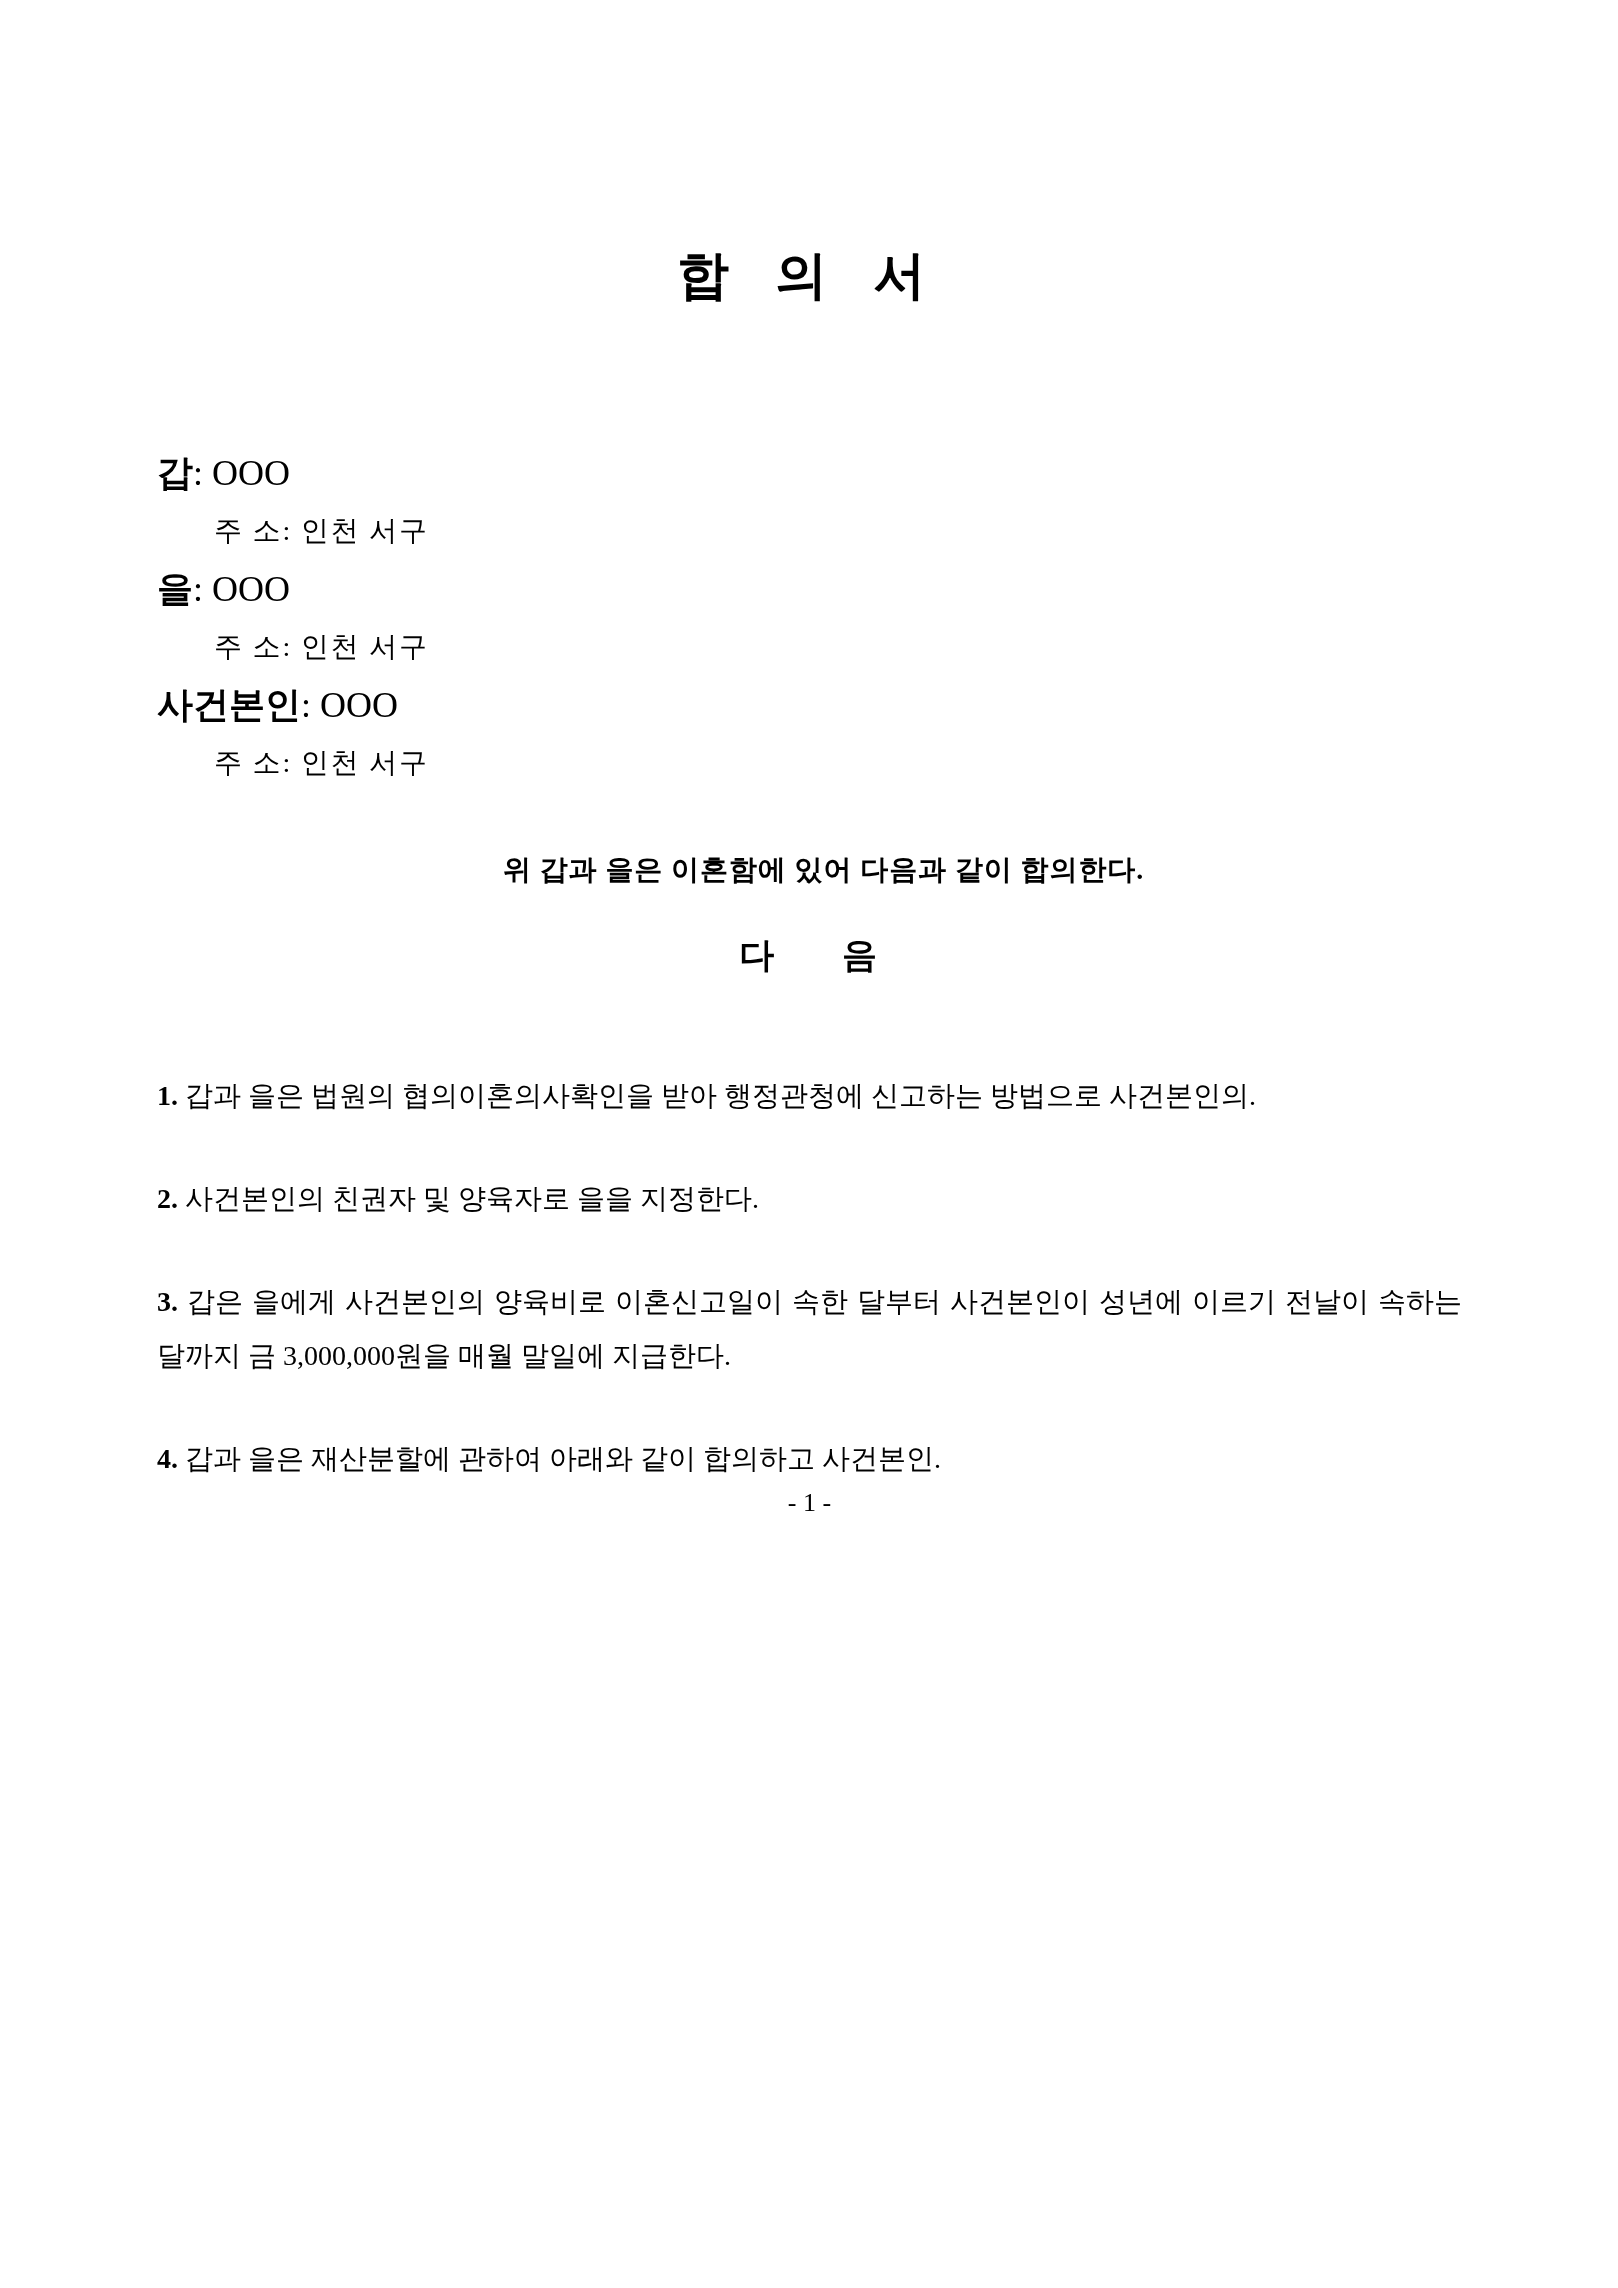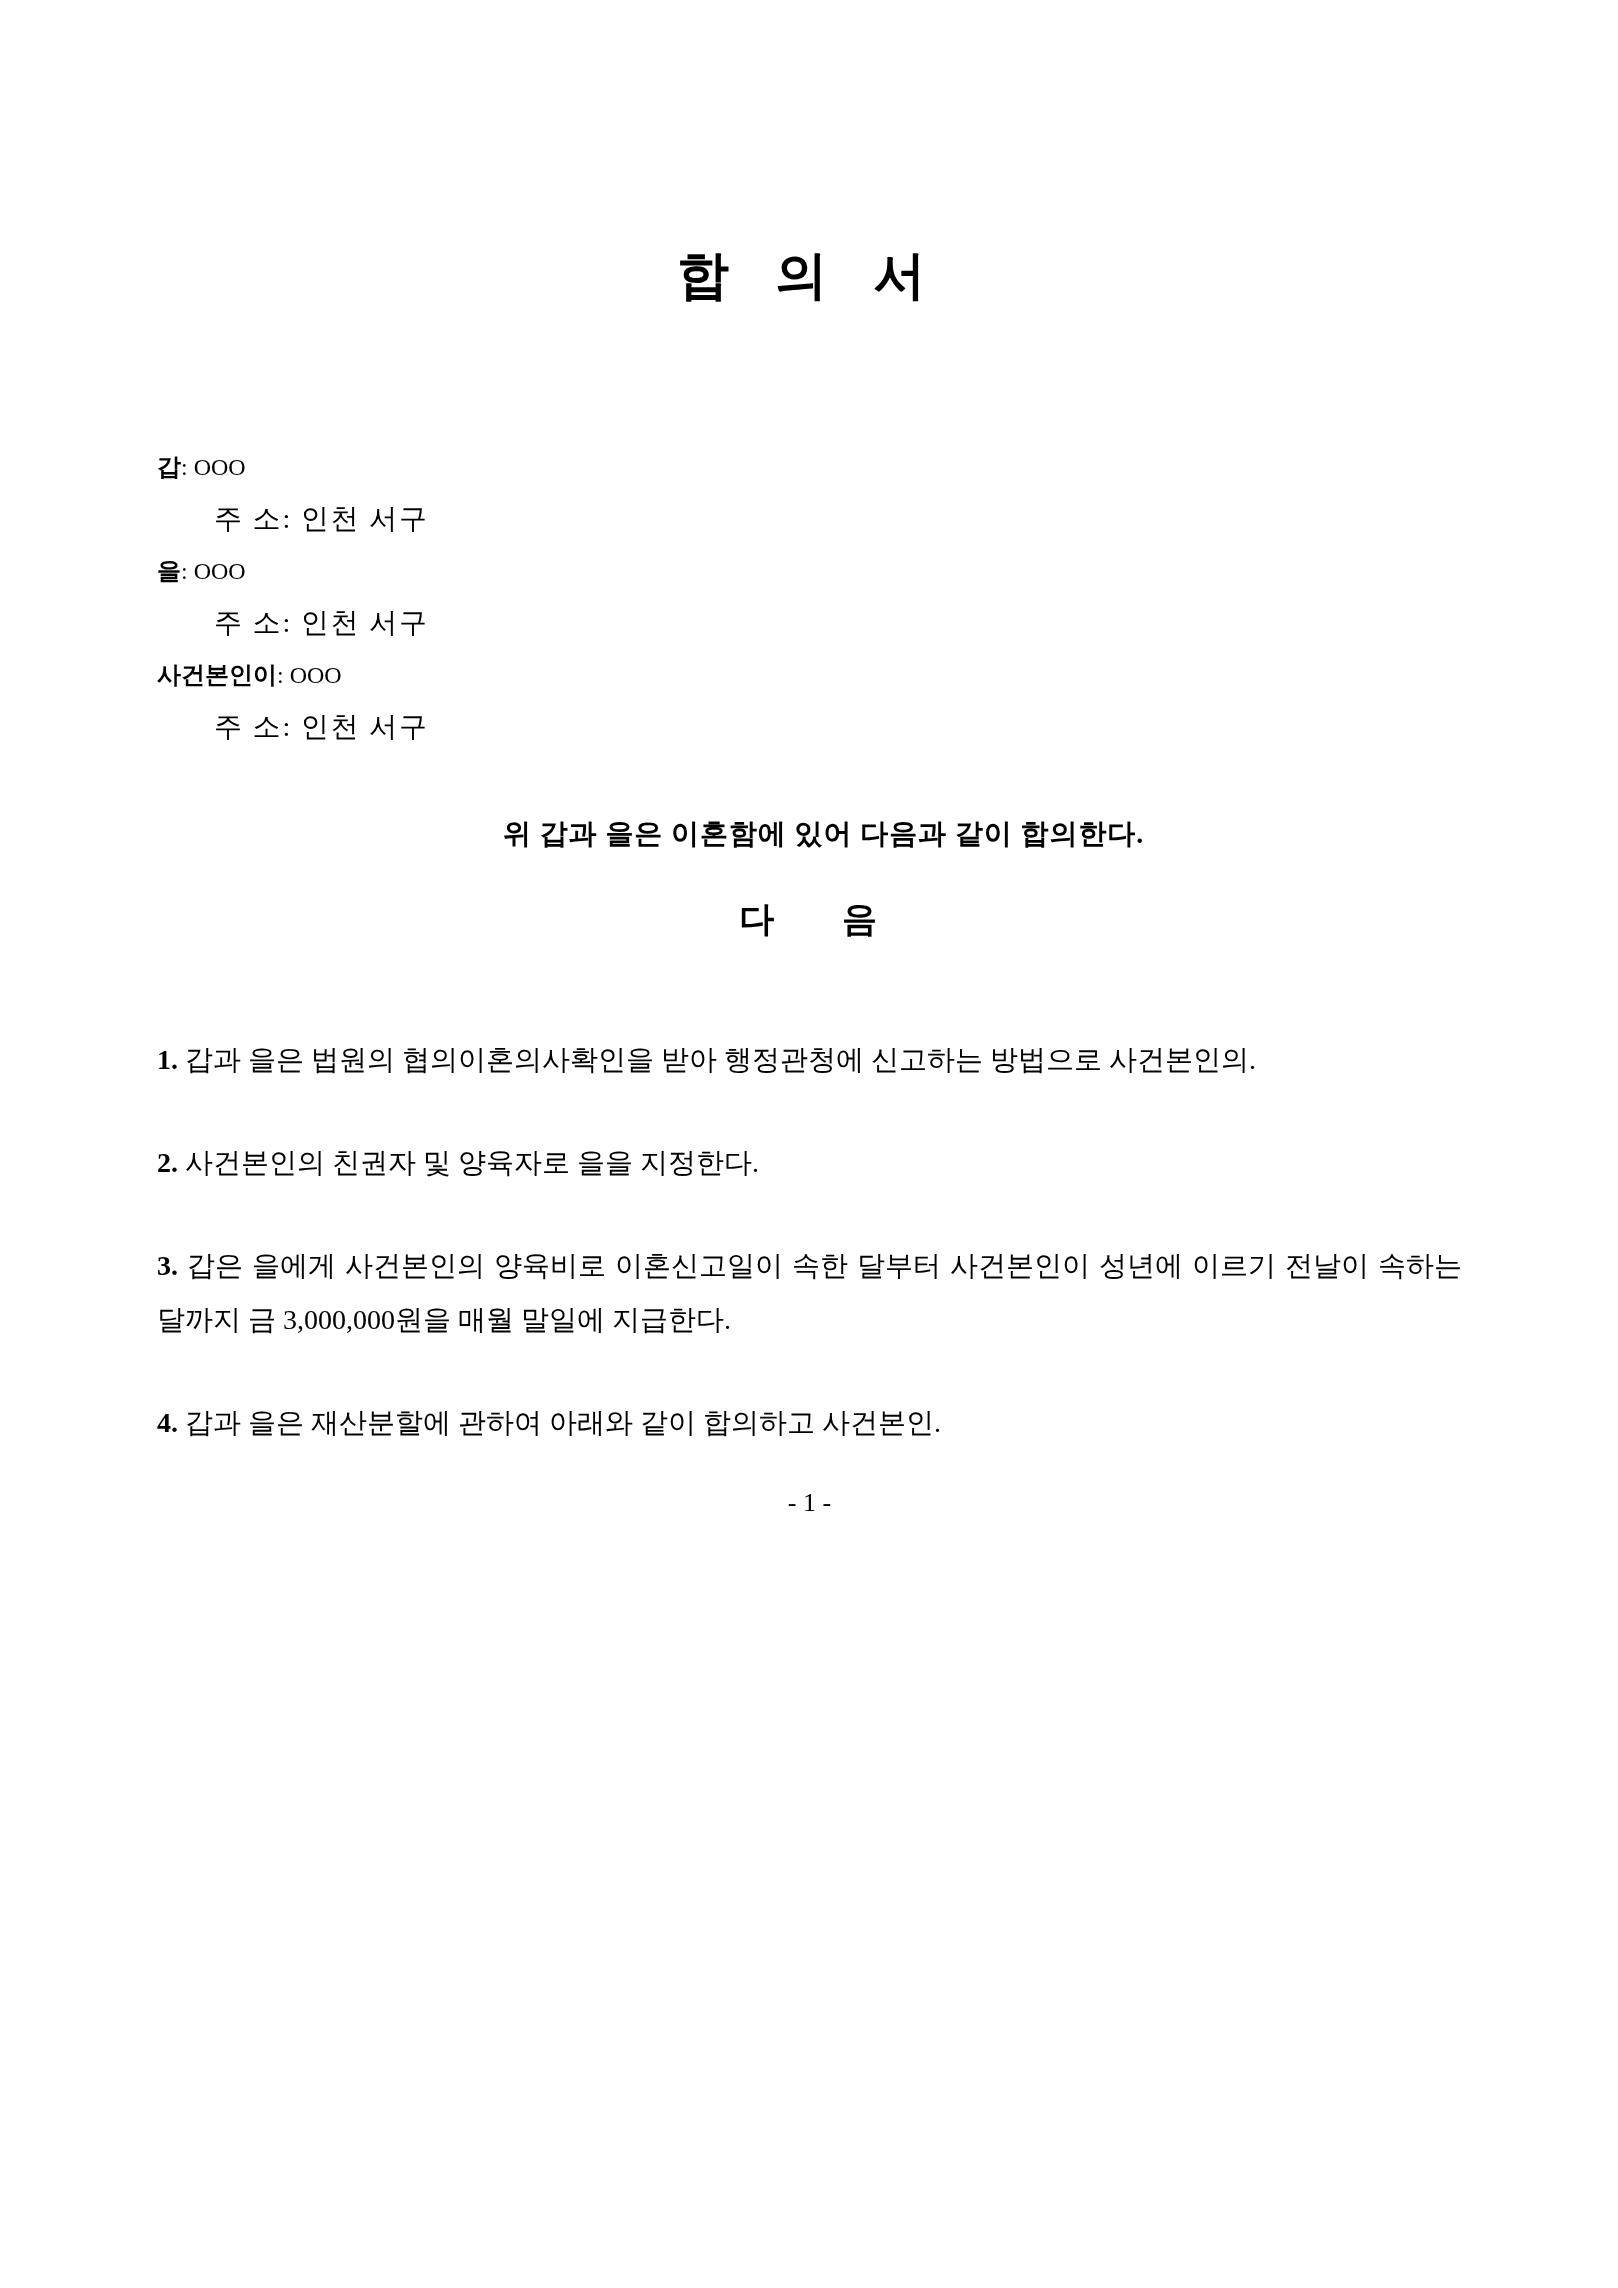--- a/index.html
+++ b/index.html
@@ -31,21 +31,21 @@
     letter-spacing: 16.6px;
     padding-top: 245px;
     line-height: 1.2;
   }
 
   
   .parties {
     margin-top: 148px;
   }
   .party-line {
-    font-size: 24px;
+    font-size: 36px;
     line-height: 1.0;
     margin-bottom: 26px;
     white-space: nowrap;
   }
   .party-label {
     font-weight: bold;
   }
   .party-value {
     font-weight: normal;
   }
@@ -135,21 +135,21 @@
     </div>
 
     <div class="party-line">
       <span class="party-label">을</span><span class="party-value">: </span><span class="party-value">OOO</span>
     </div>
     <div class="address-line">
       <span class="sp">주 소: </span><span class="sp">인천 서구</span>
     </div>
 
     <div class="party-line">
-      <span class="party-label">사건본인이</span><span class="party-value">: </span><span class="party-value">OOO</span>
+      <span class="party-label">사건본인</span><span class="party-value">: </span><span class="party-value">OOO</span>
     </div>
     <div class="address-line">
       <span class="sp">주 소: </span><span class="sp">인천 서구</span>
     </div>
 
   </div>
 
   <div class="intro">위 갑과 을은 이혼함에 있어 다음과 같이 합의한다.</div>
 
   <div class="section-heading">

